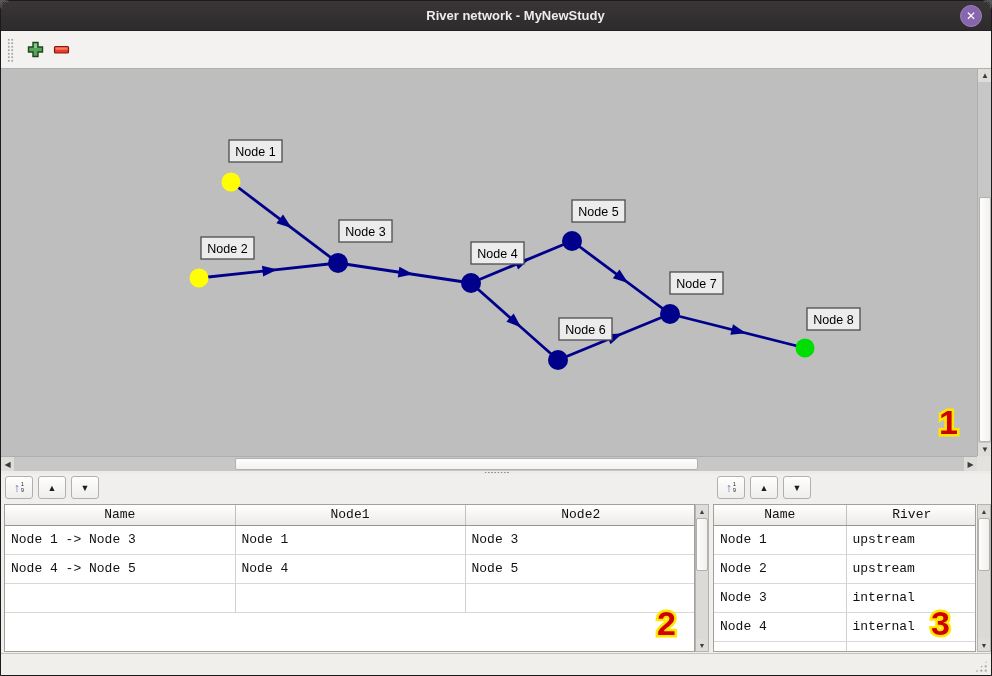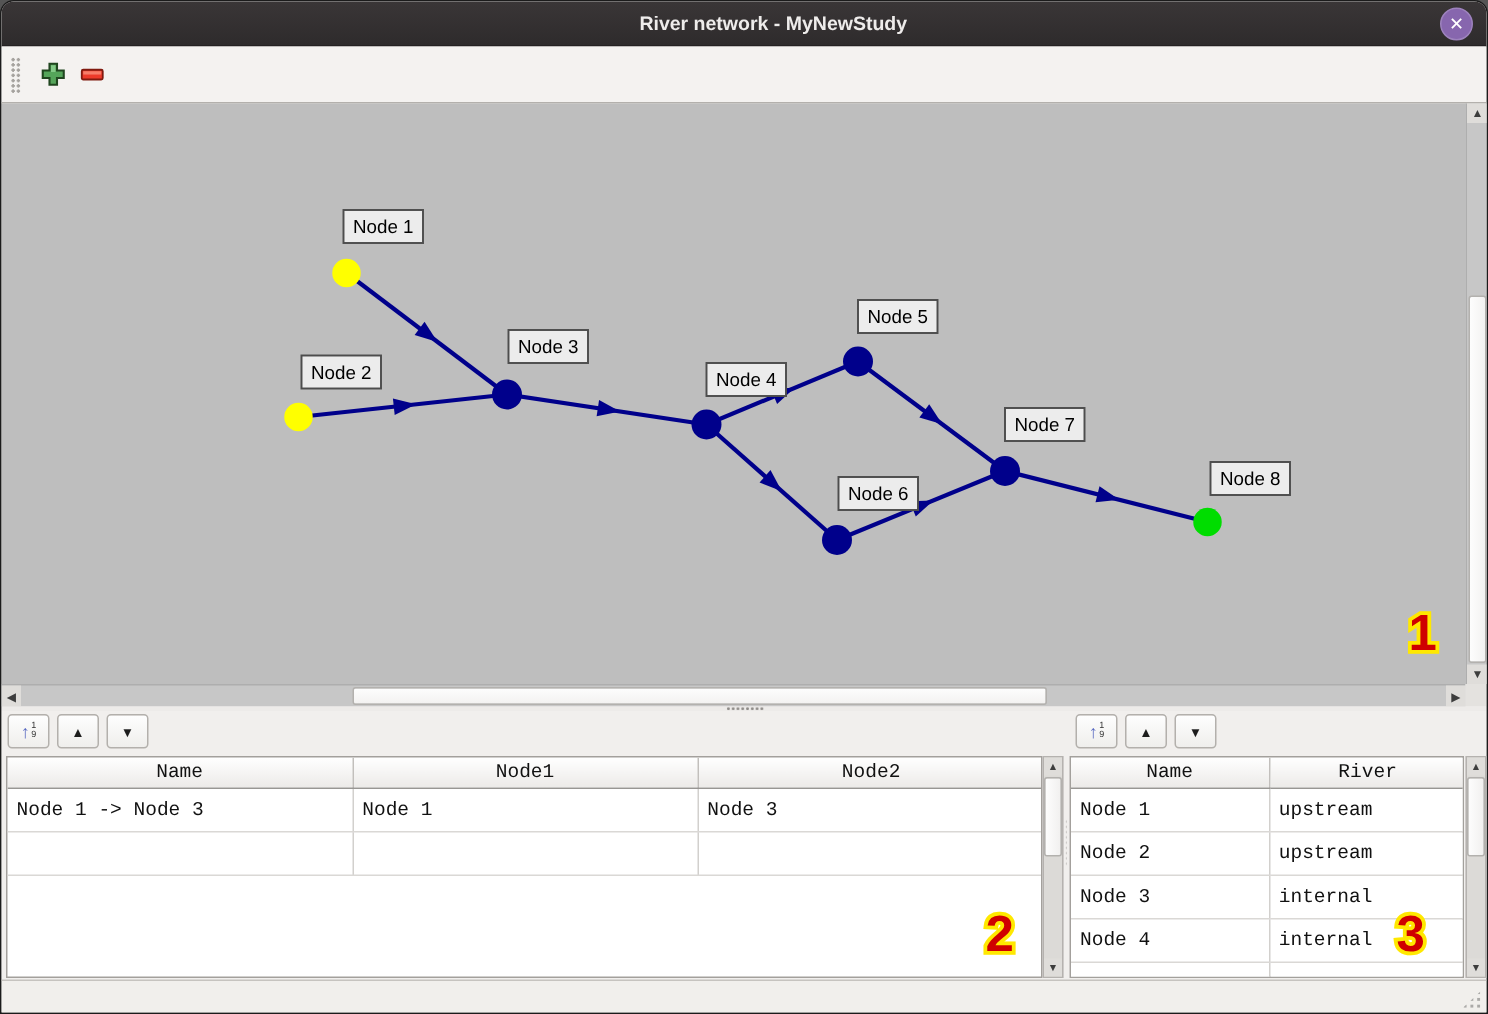--- a/index.html
+++ b/index.html
@@ -236,20 +236,25 @@
               <th>Node2</th>
             </tr>
           </thead>
         <tbody>
             <tr>
               <td>Node 1 -&gt; Node 3</td>
               <td>Node 1</td>
               <td>Node 3</td>
             </tr>
             <tr>
+              <td>Node 4 -&gt; Node 5</td>
+              <td>Node 4</td>
+              <td>Node 5</td>
+            </tr>
+            <tr>
               <td></td>
               <td></td>
               <td></td>
             </tr>
           </tbody>
       </table>
     </div>
     <div class="vscroll-table">
       <div class="sb-btn up">
           <span>▲</span>

